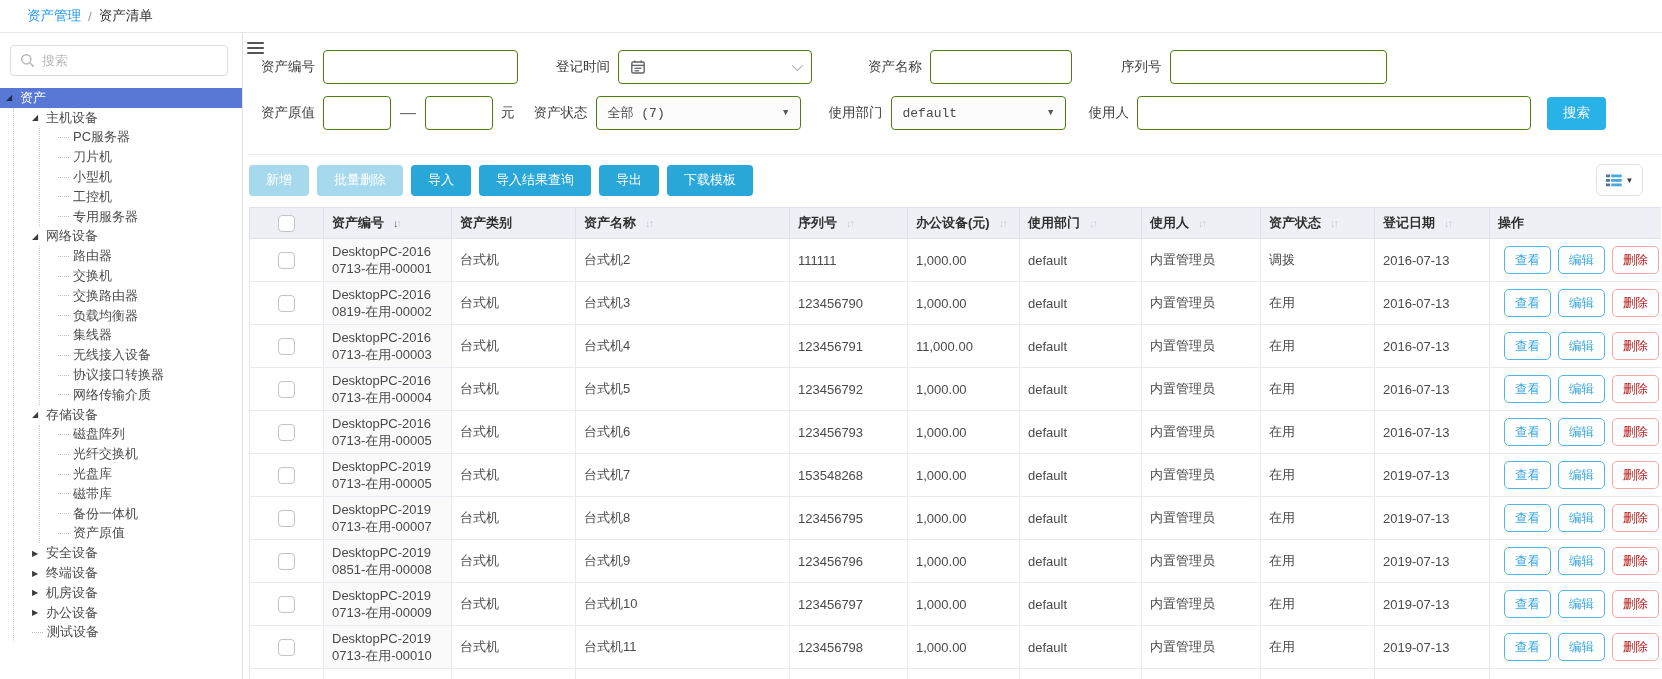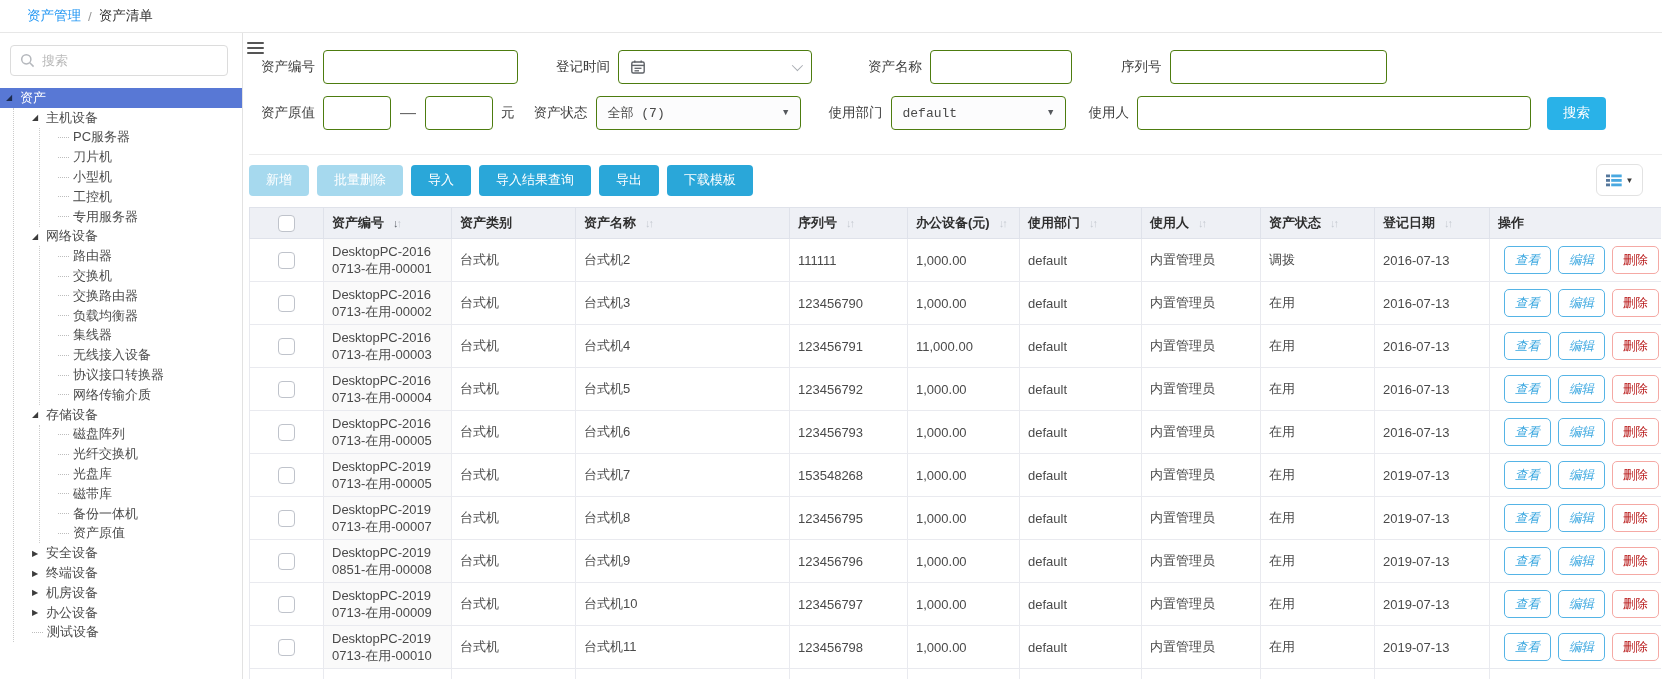--- a/index.html
+++ b/index.html
@@ -75,21 +75,21 @@
   .cb-col { text-align:center; }
   .cb { display:inline-block; width:17px; height:17px; border:1px solid #bfc3cb;
     border-radius:4px; background:#fff; cursor:pointer; vertical-align:middle; }
   .sorters { margin-left:9px; letter-spacing:-2px; }
   .ar { font-size:11px; color:#c6cad2; font-weight:normal; }
   .ar.active { color:#5d6168; }
   .op-cell { padding-left:14px; }
   .op-btn { display:inline-block; min-width:47px; height:28px; border-radius:5px;
     border:1px solid; background:#fff; margin-right:7px; font-size:12.5px; cursor:pointer;
     font-family:inherit; }
-  .op-view,.op-edit { border-color:#55b4e6; color:#3aa7e0;font-style:italic; }
+  .op-view,.op-edit { border-color:#55b4e6; color:#3aa7e0; }
   .op-del { border-color:#f5a9a4; color:#b91c1c; }
   svg { display:block; }
 </style>
 </head>
 <body>
 
 <div class="topbar">
   <span class="bc-link">资产管理</span>
   <span class="bc-sep">/</span>
   <span class="bc-cur">资产清单</span>
@@ -403,21 +403,21 @@
               <td>default</td>
               <td>内置管理员</td>
               <td>调拨</td>
               <td>2016-07-13</td>
               <td class="op-cell"><button class="op-btn op-view">查看</button><button class="op-btn op-edit">编辑</button><button class="op-btn op-del">删除</button></td>
             </tr>
             <tr>
               <td class="cb-col"><span class="cb"></span></td>
               <td class="no-cell">
                 <div>DesktopPC-2016</div>
-                <div>0713-在用-00002</div>
+                <div>0819-在用-00002</div>
               </td>
               <td>台式机</td>
               <td>台式机3</td>
               <td>123456790</td>
               <td>1,000.00</td>
               <td>default</td>
               <td>内置管理员</td>
               <td>在用</td>
               <td>2016-07-13</td>
               <td class="op-cell"><button class="op-btn op-view">查看</button><button class="op-btn op-edit">编辑</button><button class="op-btn op-del">删除</button></td>

